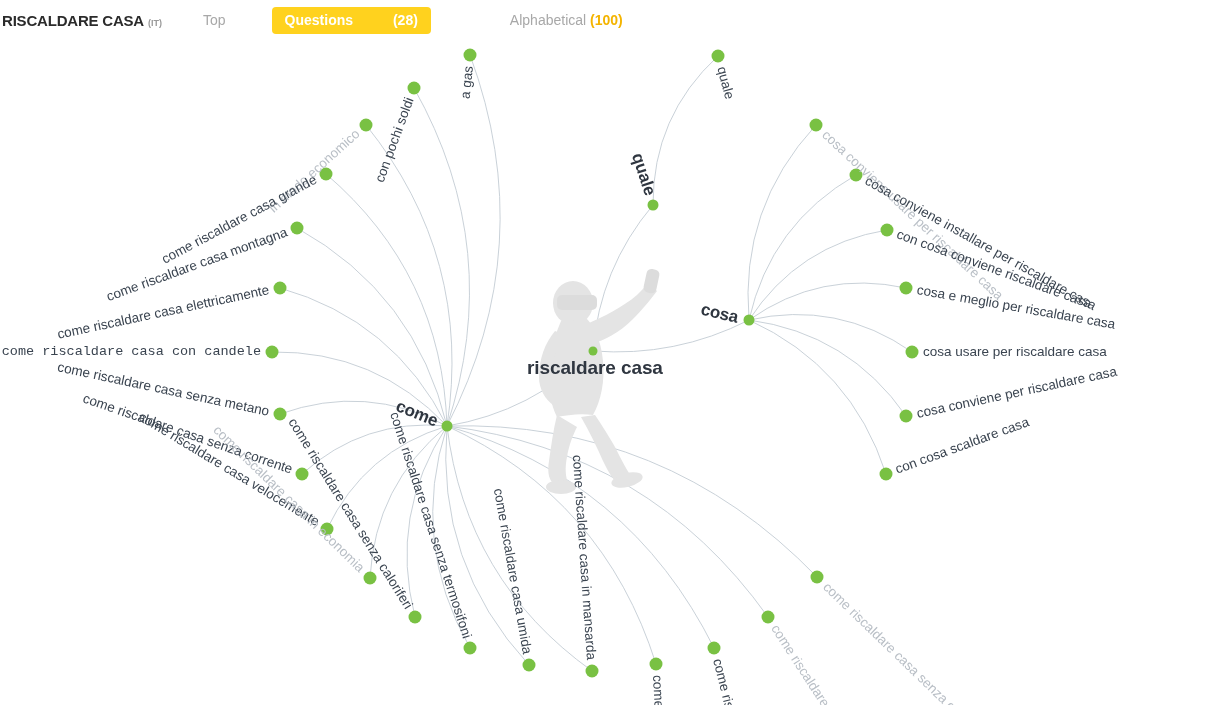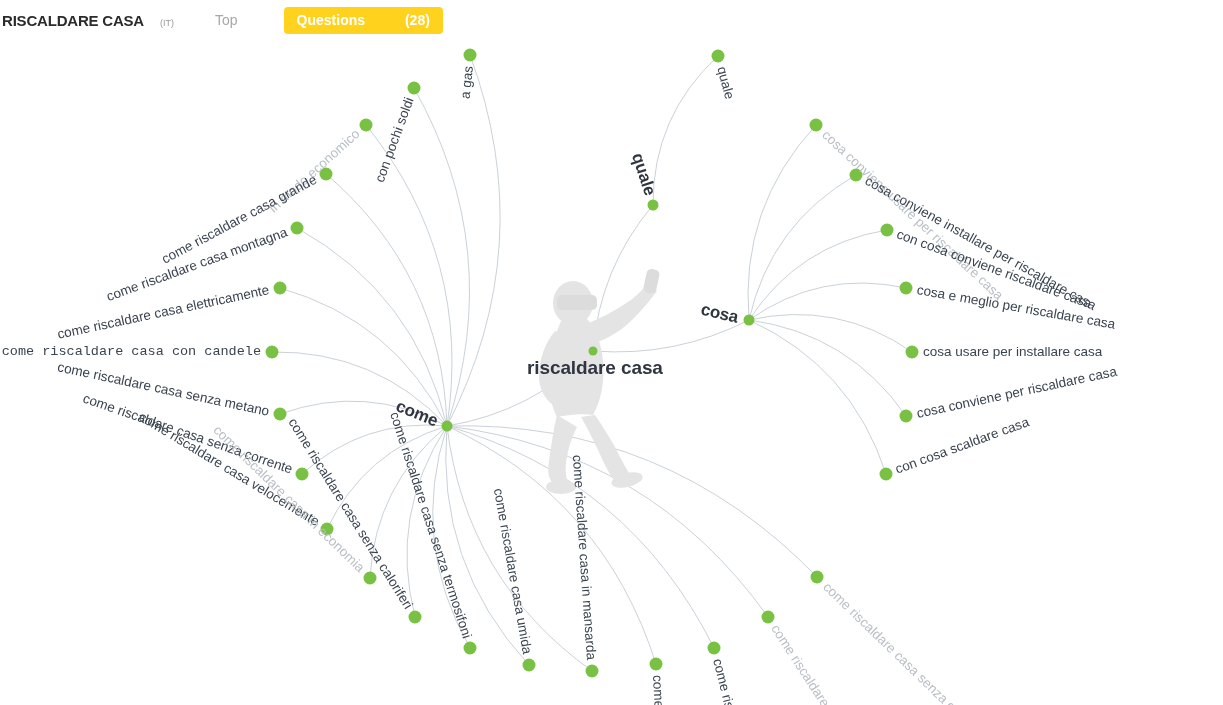--- a/index.html
+++ b/index.html
@@ -39,23 +39,23 @@
     white-space: nowrap;
   }
   #brand-title {
     font-size: 15px;
     font-weight: bold;
     color: #2b2b2b;
     letter-spacing: -0.2px;
   }
   #brand-lang {
     font-size: 9px;
-    font-weight: normal;
+    font-weight: bold;
     color: #9a9a9a;
-    margin-left: 16px;
+    margin-left: 4px;
   }
 
   #tabs {
     display: flex;
     align-items: center;
     margin-left: 28px;
   }
   .tab {
     font-size: 14px;
     color: #a8a8a8;
@@ -143,20 +143,21 @@
     <div id="brand">
       <span id="brand-title">RISCALDARE CASA</span>
       <span id="brand-lang">(IT)</span>
     </div>
     <div id="tabs">
         <div class="tab"><span>Top</span></div>
         <span class="tab-spacer"></span>
         <div class="tab active"><span>Questions</span><span class="cnt"> (28)</span></div>
         <span class="tab-spacer"></span>
         <span class="tab-spacer"></span>
+        <div class="tab"><span>Alphabetical</span><span class="cnt"> (100)</span></div>
       </div>
   </div>
 
   <div id="graph">
 
     <svg id="graph-svg" width="1223" height="705">
       <g id="edges" fill="none" stroke="#c3ccd4" stroke-width="0.9">
           <path d="M593 351 Q532 411.86 447 426"></path>
           <path d="M593 351 Q675.34 357.34000000000003 749 320"></path>
           <path d="M593 351 Q599.64 268.4 653 205"></path>
@@ -258,21 +259,21 @@
         <div class="lbl rtl" style="left: 468.85px; top: 65.9397px; transform: translate(-100%, -50%) rotate(-84deg); transform-origin: 100% 50%;">a gas</div>
         <div class="node leaf" style="left: 816px; top: 125px;"></div>
         <div class="lbl faint" style="left: 824.045px; top: 132.502px; transform: translate(0px, -50%) rotate(43deg); transform-origin: 0px 50%;">cosa conviene usare per riscaldare casa</div>
         <div class="node leaf" style="left: 856px; top: 175px;"></div>
         <div class="lbl" style="left: 865.621px; top: 180.333px; transform: translate(0px, -50%) rotate(29deg); transform-origin: 0px 50%;">cosa conviene installare per riscaldare casa</div>
         <div class="node leaf" style="left: 887px; top: 230px;"></div>
         <div class="lbl" style="left: 897.337px; top: 233.762px; transform: translate(0px, -50%) rotate(20deg); transform-origin: 0px 50%;">con cosa conviene riscaldare casa</div>
         <div class="node leaf" style="left: 906px; top: 288px;"></div>
         <div class="lbl" style="left: 916.833px; top: 289.91px; transform: translate(0px, -50%) rotate(10deg); transform-origin: 0px 50%;">cosa e meglio per riscaldare casa</div>
         <div class="node leaf" style="left: 912px; top: 352px;"></div>
-        <div class="lbl" style="left: 923px; top: 352px; transform: translate(0px, -50%) rotate(0deg); transform-origin: 0px 50%;">cosa usare per installare casa</div>
+        <div class="lbl" style="left: 923px; top: 352px; transform: translate(0px, -50%) rotate(0deg); transform-origin: 0px 50%;">cosa usare per riscaldare casa</div>
         <div class="node leaf" style="left: 906px; top: 416px;"></div>
         <div class="lbl" style="left: 916.76px; top: 413.713px; transform: translate(0px, -50%) rotate(-12deg); transform-origin: 0px 50%;">cosa conviene per riscaldare casa</div>
         <div class="node leaf" style="left: 886px; top: 474px;"></div>
         <div class="lbl" style="left: 896.337px; top: 470.238px; transform: translate(0px, -50%) rotate(-20deg); transform-origin: 0px 50%;">con cosa scaldare casa</div>
         <div class="node leaf" style="left: 718px; top: 56px;"></div>
         <div class="lbl" style="left: 720.847px; top: 66.6252px; transform: translate(0px, -50%) rotate(75deg); transform-origin: 0px 50%;">quale</div>
         <div class="node hub" style="left: 447px; top: 426px;"></div>
         <div class="lbl hub rtl" style="left: 436.801px; top: 421.879px; transform: translate(-100%, -50%) rotate(22deg); transform-origin: 100% 50%;">come</div>
         <div class="node hub" style="left: 749px; top: 320px;"></div>
         <div class="lbl hub rtl" style="left: 738.282px; top: 317.526px; transform: translate(-100%, -50%) rotate(13deg); transform-origin: 100% 50%;">cosa</div>

